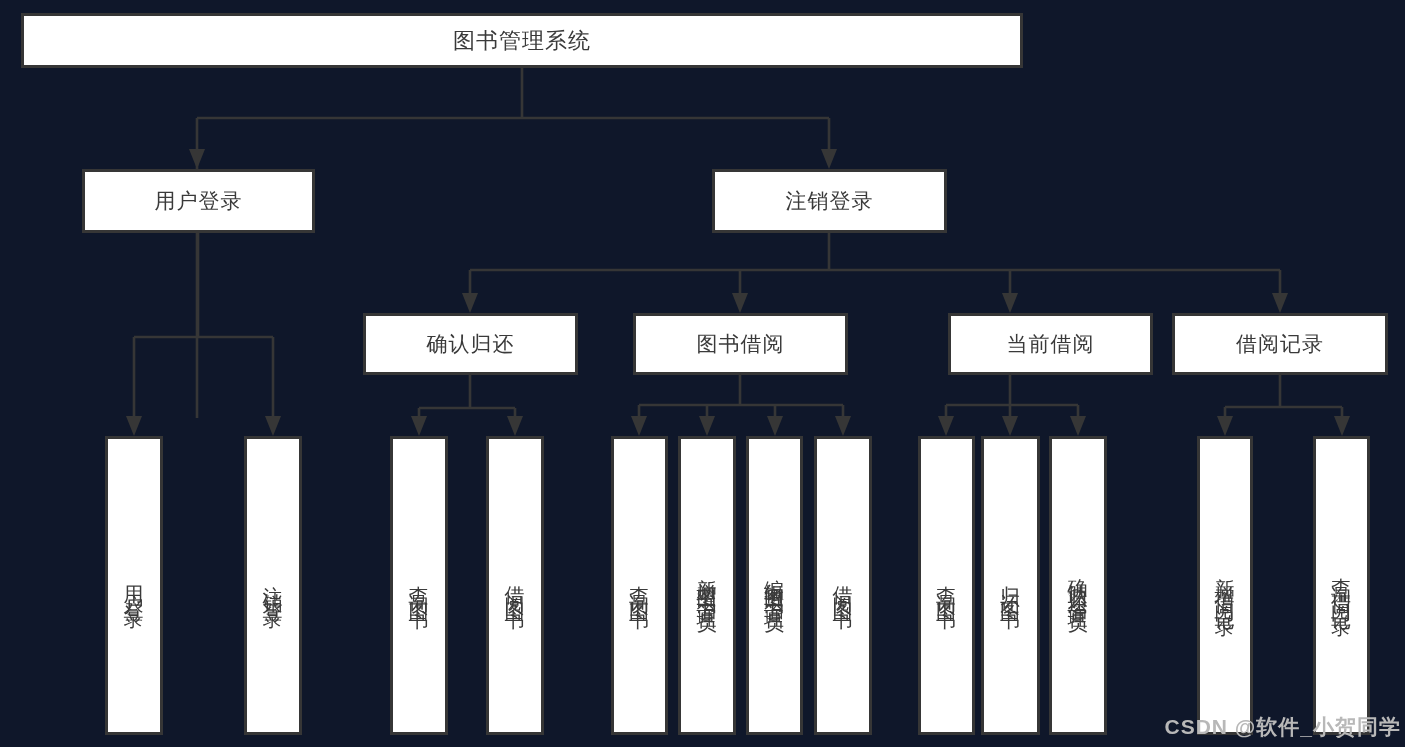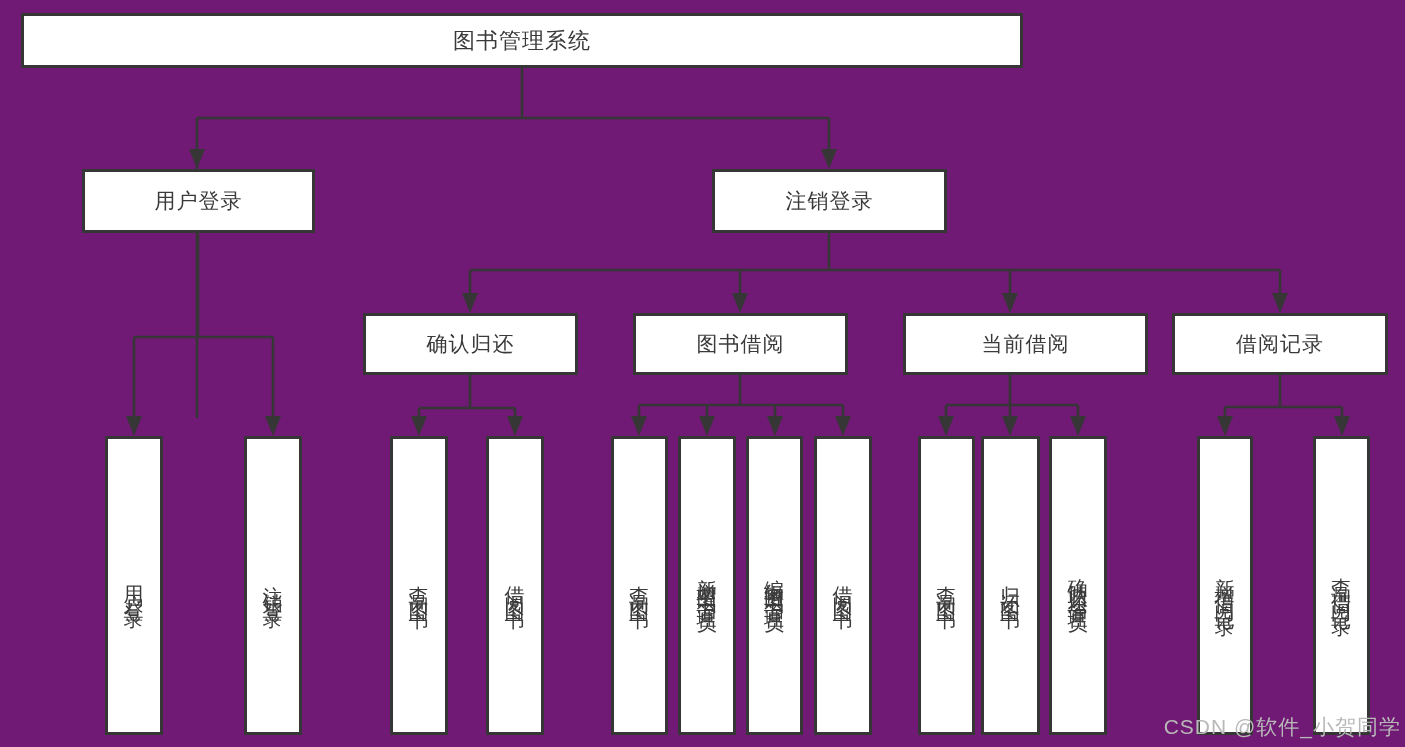--- a/index.html
+++ b/index.html
@@ -5,21 +5,21 @@
   html, body {
     margin: 0;
     padding: 0;
     background: #ffffff;
     font-family: "Liberation Sans", "DejaVu Sans", sans-serif;
   }
   .canvas {
     position: relative;
     width: 1405px;
     height: 747px;
-    background: #701a75;
+    background: #0f172a;
     overflow: hidden;
   }
   .wires {
     position: absolute;
     left: 0;
     top: 0;
     pointer-events: none;
   }
   .wire path {
     stroke: #363636;
@@ -54,20 +54,21 @@
   .vtext.long { letter-spacing: 5px; }
   .watermark {
     position: absolute;
     right: 4px;
     bottom: 6px;
     font-size: 21px;
     color: #b8b8b8;
     letter-spacing: 1px;
     z-index: 5;
     white-space: nowrap;
+    font-weight: bold;
   }
 </style>
 </head>
 <body>
 
 <div class="canvas">
 
   <svg class="wires" width="1405" height="747" viewBox="0 0 1405 747">
     <g class="wire">
       <path d="M522 68 V118 M197 118 H829 M197 118 V418 M829 118 V151"></path>
@@ -112,21 +113,21 @@
   <div class="node lvl2" style="left:712px; top:169px; width:235px; height:64px">
     <span>注销登录</span>
   </div>
 
   <div class="node lvl3" style="left:363px; top:313px; width:215px; height:62px">
     <span>确认归还</span>
   </div>
   <div class="node lvl3" style="left:633px; top:313px; width:215px; height:62px">
     <span>图书借阅</span>
   </div>
-  <div class="node lvl3" style="left:903px; top:313px; width:245px; height:62px">
+  <div class="node lvl3" style="left:948px; top:313px; width:205px; height:62px">
     <span>当前借阅</span>
   </div>
   <div class="node lvl3" style="left:1172px; top:313px; width:216px; height:62px">
     <span>借阅记录</span>
   </div>
 
   <div class="node leaf" style="left:105px; top:436px; width:58px; height:299px">
     <span class="vtext">用户登录</span>
   </div>
   <div class="node leaf" style="left:244px; top:436px; width:58px; height:299px">

